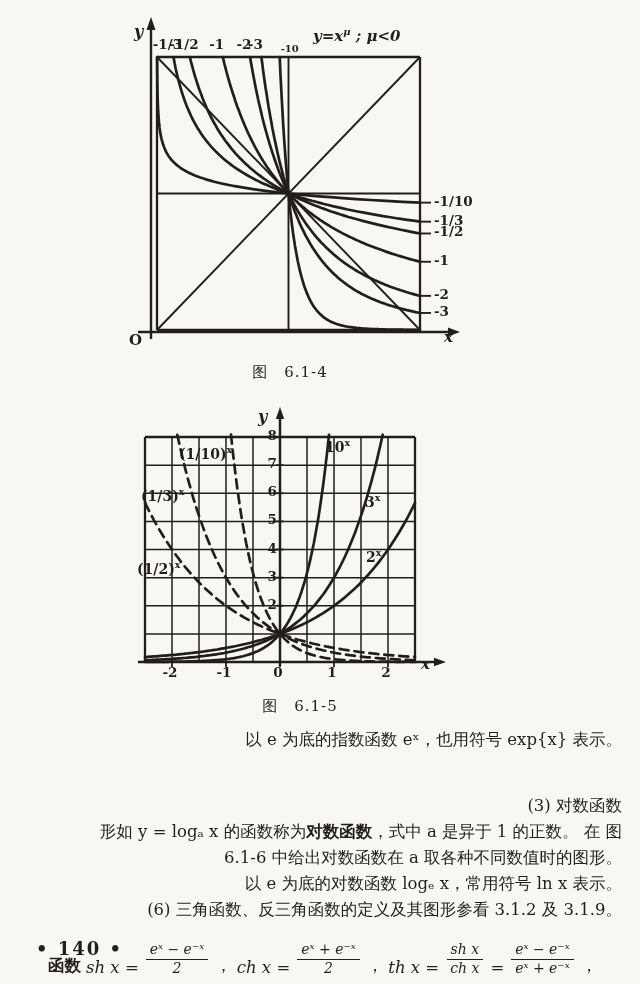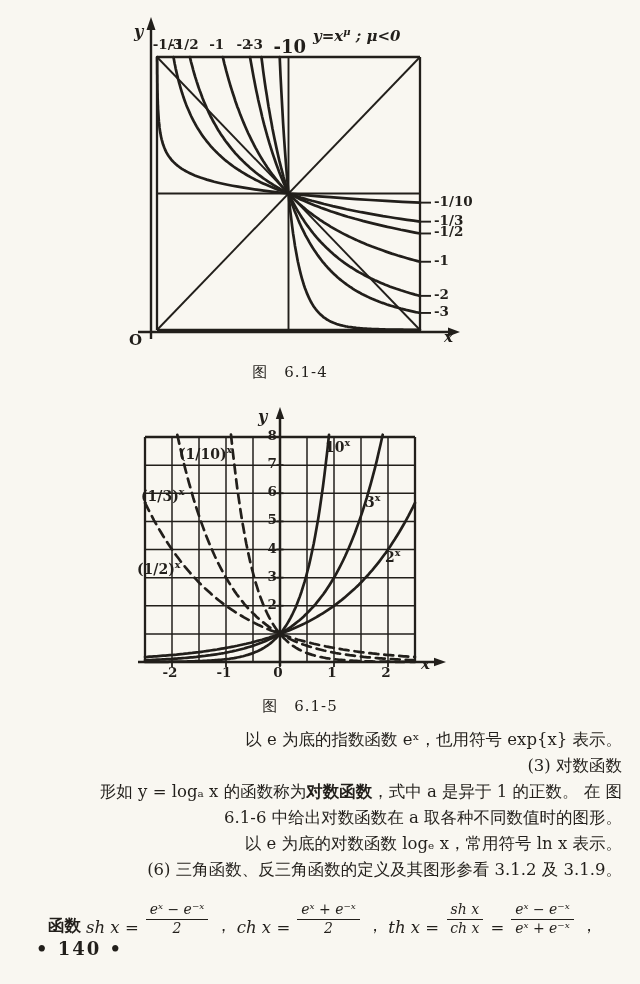--- a/index.html
+++ b/index.html
@@ -15,21 +15,21 @@
   .lbl.it{font-style:italic;}
   .lbl.ctr{transform:translateX(-50%);}
   .lbl.rt{text-align:right;width:22px;}
   .f1title{position:absolute;left:313px;top:26px;font-size:15px;font-weight:bold;white-space:nowrap;}
   .f1title i{font-style:italic;}
   .f1title sup{font-size:10px;font-style:italic;}
   .caption{position:absolute;display:flex;justify-content:center;gap:16px;
            font-size:15px;letter-spacing:1px;}
   .textblock{position:absolute;left:32px;top:727px;width:590px;font-size:16.5px;}
   .tline{height:26px;line-height:26px;white-space:nowrap;text-align:right;}
-  .ind18{padding-left:18px;} .ind14{padding-left:14px;} .ind8{padding-left:8px;} .ind6{padding-left:6px;}
+  .ind18{padding-left:18px;} .ind14{padding-left:14px;} .ind8{padding-left:8px;} .ind6{padding-left:6px;margin-top:40px;}
   .bold{font-weight:bold;}
   .formula{display:flex;align-items:flex-end;gap:5px;height:54px;padding-left:16px;
            white-space:nowrap;font-size:16.5px;}
   .formula .mi{font-style:italic;}
   .frac{display:inline-flex;flex-direction:column;align-items:center;
         font-size:14px;line-height:1.25;font-style:italic;margin:0 2px;}
   .frac .num{border-bottom:1.6px solid #221f1b;padding:0 4px;}
   .frac .den{padding:0 4px;}
   .pageno{position:absolute;left:36px;top:938px;font-size:18px;font-weight:bold;letter-spacing:2px;}
 </style>
@@ -118,39 +118,39 @@
       <span class="lbl ctr" style="left: 167.437px; top: 38px; font-size: 13.5px;">-1/3</span>
       <span class="lbl" style="left: 434px; top: 213.66px; font-size: 13.5px;">-1/3</span>
       <span class="lbl ctr" style="left: 183.875px; top: 38px; font-size: 13.5px;">-1/2</span>
       <span class="lbl" style="left: 434px; top: 225.48px; font-size: 13.5px;">-1/2</span>
       <span class="lbl ctr" style="left: 216.75px; top: 38px; font-size: 13.5px;">-1</span>
       <span class="lbl" style="left: 434px; top: 253.75px; font-size: 13.5px;">-1</span>
       <span class="lbl ctr" style="left: 243.985px; top: 38px; font-size: 13.5px;">-2</span>
       <span class="lbl" style="left: 434px; top: 287.875px; font-size: 13.5px;">-2</span>
       <span class="lbl ctr" style="left: 255.372px; top: 38px; font-size: 13.5px;">-3</span>
       <span class="lbl" style="left: 434px; top: 304.938px; font-size: 13.5px;">-3</span>
-      <span class="lbl ctr" style="left: 273.694px; top: 38px; font-size: 18px; padding-left: 32px;">-10</span>
+      <span class="lbl ctr" style="left: 273.694px; top: 44px; font-size: 10px; padding-left: 32px;">-10</span>
       <span class="lbl it" style="left: 134px; top: 24px; font-size: 16px;">y</span>
       <span class="lbl" style="left: 129px; top: 333px; font-size: 15px;">O</span>
       <span class="lbl it" style="left: 444px; top: 330px; font-size: 15px;">x</span>
       <span class="lbl ctr" style="left: 170px; top: 666px; font-size: 13.5px;">-2</span>
       <span class="lbl ctr" style="left: 224px; top: 666px; font-size: 13.5px;">-1</span>
       <span class="lbl ctr" style="left: 278px; top: 666px; font-size: 13.5px;">0</span>
       <span class="lbl ctr" style="left: 332px; top: 666px; font-size: 13.5px;">1</span>
       <span class="lbl ctr" style="left: 386px; top: 666px; font-size: 13.5px;">2</span>
       <span class="lbl rt" style="left: 255px; top: 429px; font-size: 13.5px;">8</span>
       <span class="lbl rt" style="left: 255px; top: 457.125px; font-size: 13.5px;">7</span>
       <span class="lbl rt" style="left: 255px; top: 485.25px; font-size: 13.5px;">6</span>
       <span class="lbl rt" style="left: 255px; top: 513.375px; font-size: 13.5px;">5</span>
       <span class="lbl rt" style="left: 255px; top: 541.5px; font-size: 13.5px;">4</span>
       <span class="lbl rt" style="left: 255px; top: 569.625px; font-size: 13.5px;">3</span>
       <span class="lbl rt" style="left: 255px; top: 597.75px; font-size: 13.5px;">2</span>
       <span class="lbl" style="left: 325px; top: 438px; font-size: 14px;"><span>10</span><sup>x</sup></span>
       <span class="lbl" style="left: 365px; top: 493px; font-size: 14px;"><span>3</span><sup>x</sup></span>
-      <span class="lbl" style="left: 385px; top: 548px; font-size: 14px;"><span>2</span><sup>x</sup></span>
+      <span class="lbl" style="left: 366px; top: 548px; font-size: 14px;"><span>2</span><sup>x</sup></span>
       <span class="lbl" style="left: 179px; top: 445px; font-size: 14px;"><span>(1/10)</span><sup>x</sup></span>
       <span class="lbl" style="left: 141px; top: 487px; font-size: 14px;"><span>(1/3)</span><sup>x</sup></span>
       <span class="lbl" style="left: 137px; top: 560px; font-size: 14px;"><span>(1/2)</span><sup>x</sup></span>
       <span class="lbl it" style="left: 258px; top: 409px; font-size: 16px;">y</span>
       <span class="lbl it" style="left: 421px; top: 657px; font-size: 15px;">x</span>
     </div>
 
   <div class="caption" style="left:100px;top:363px;width:380px;">
     <span>图</span>
     <span>6.1-4</span>

